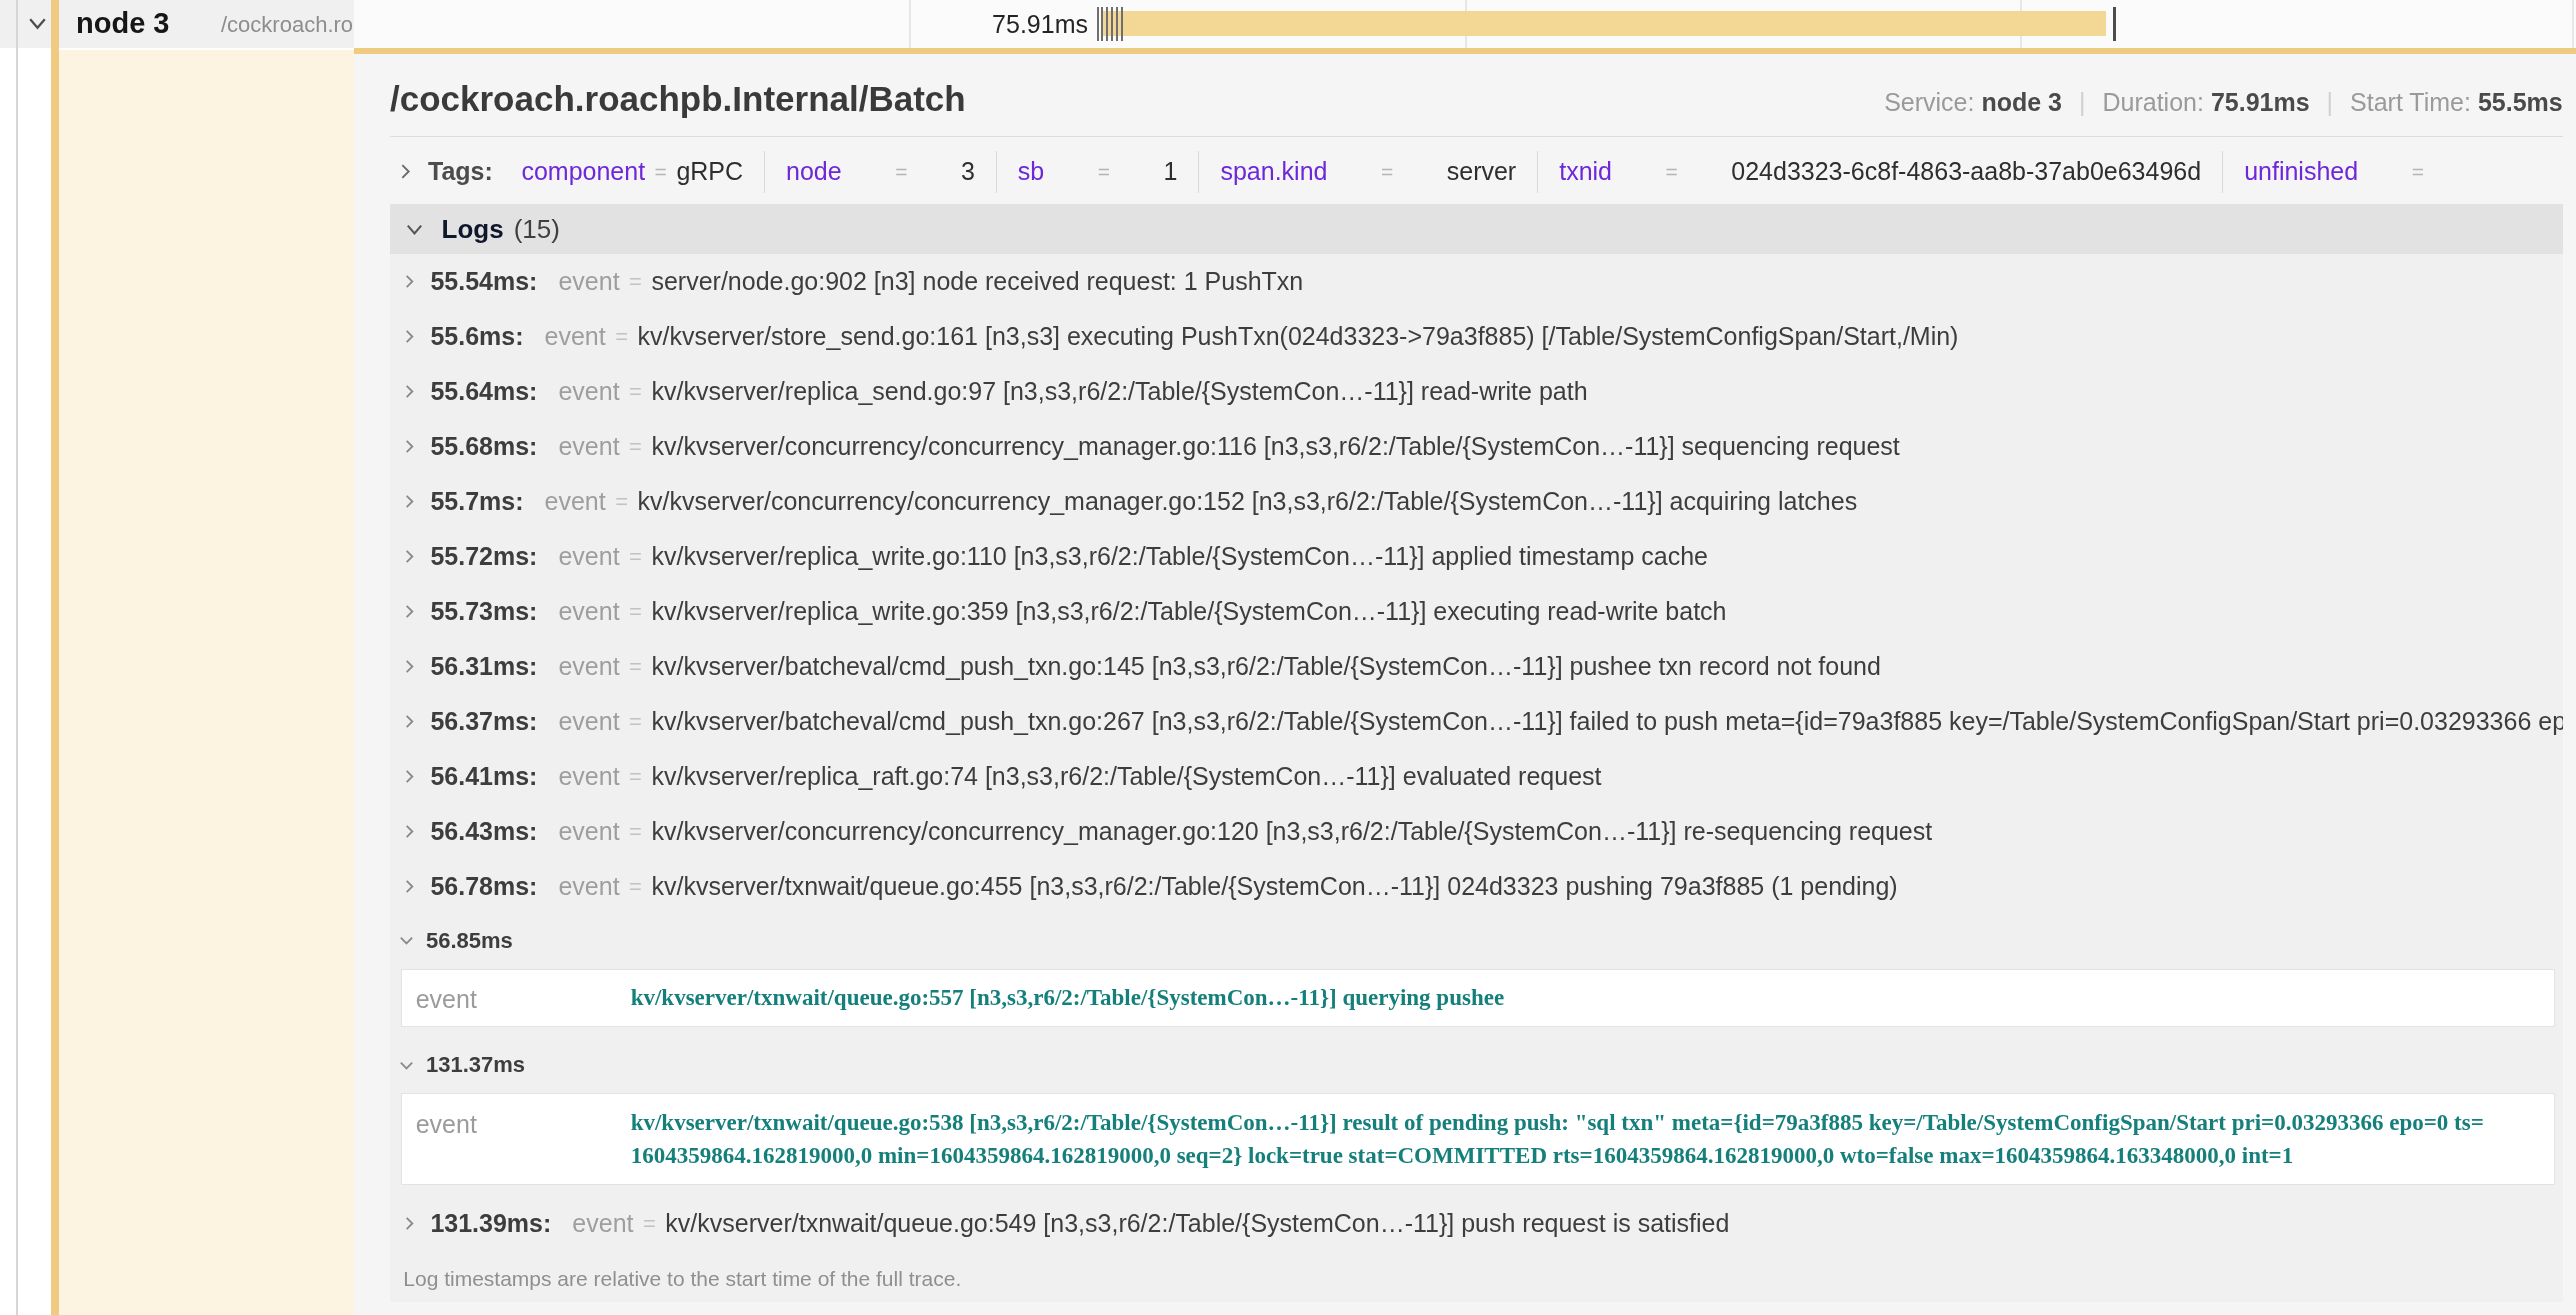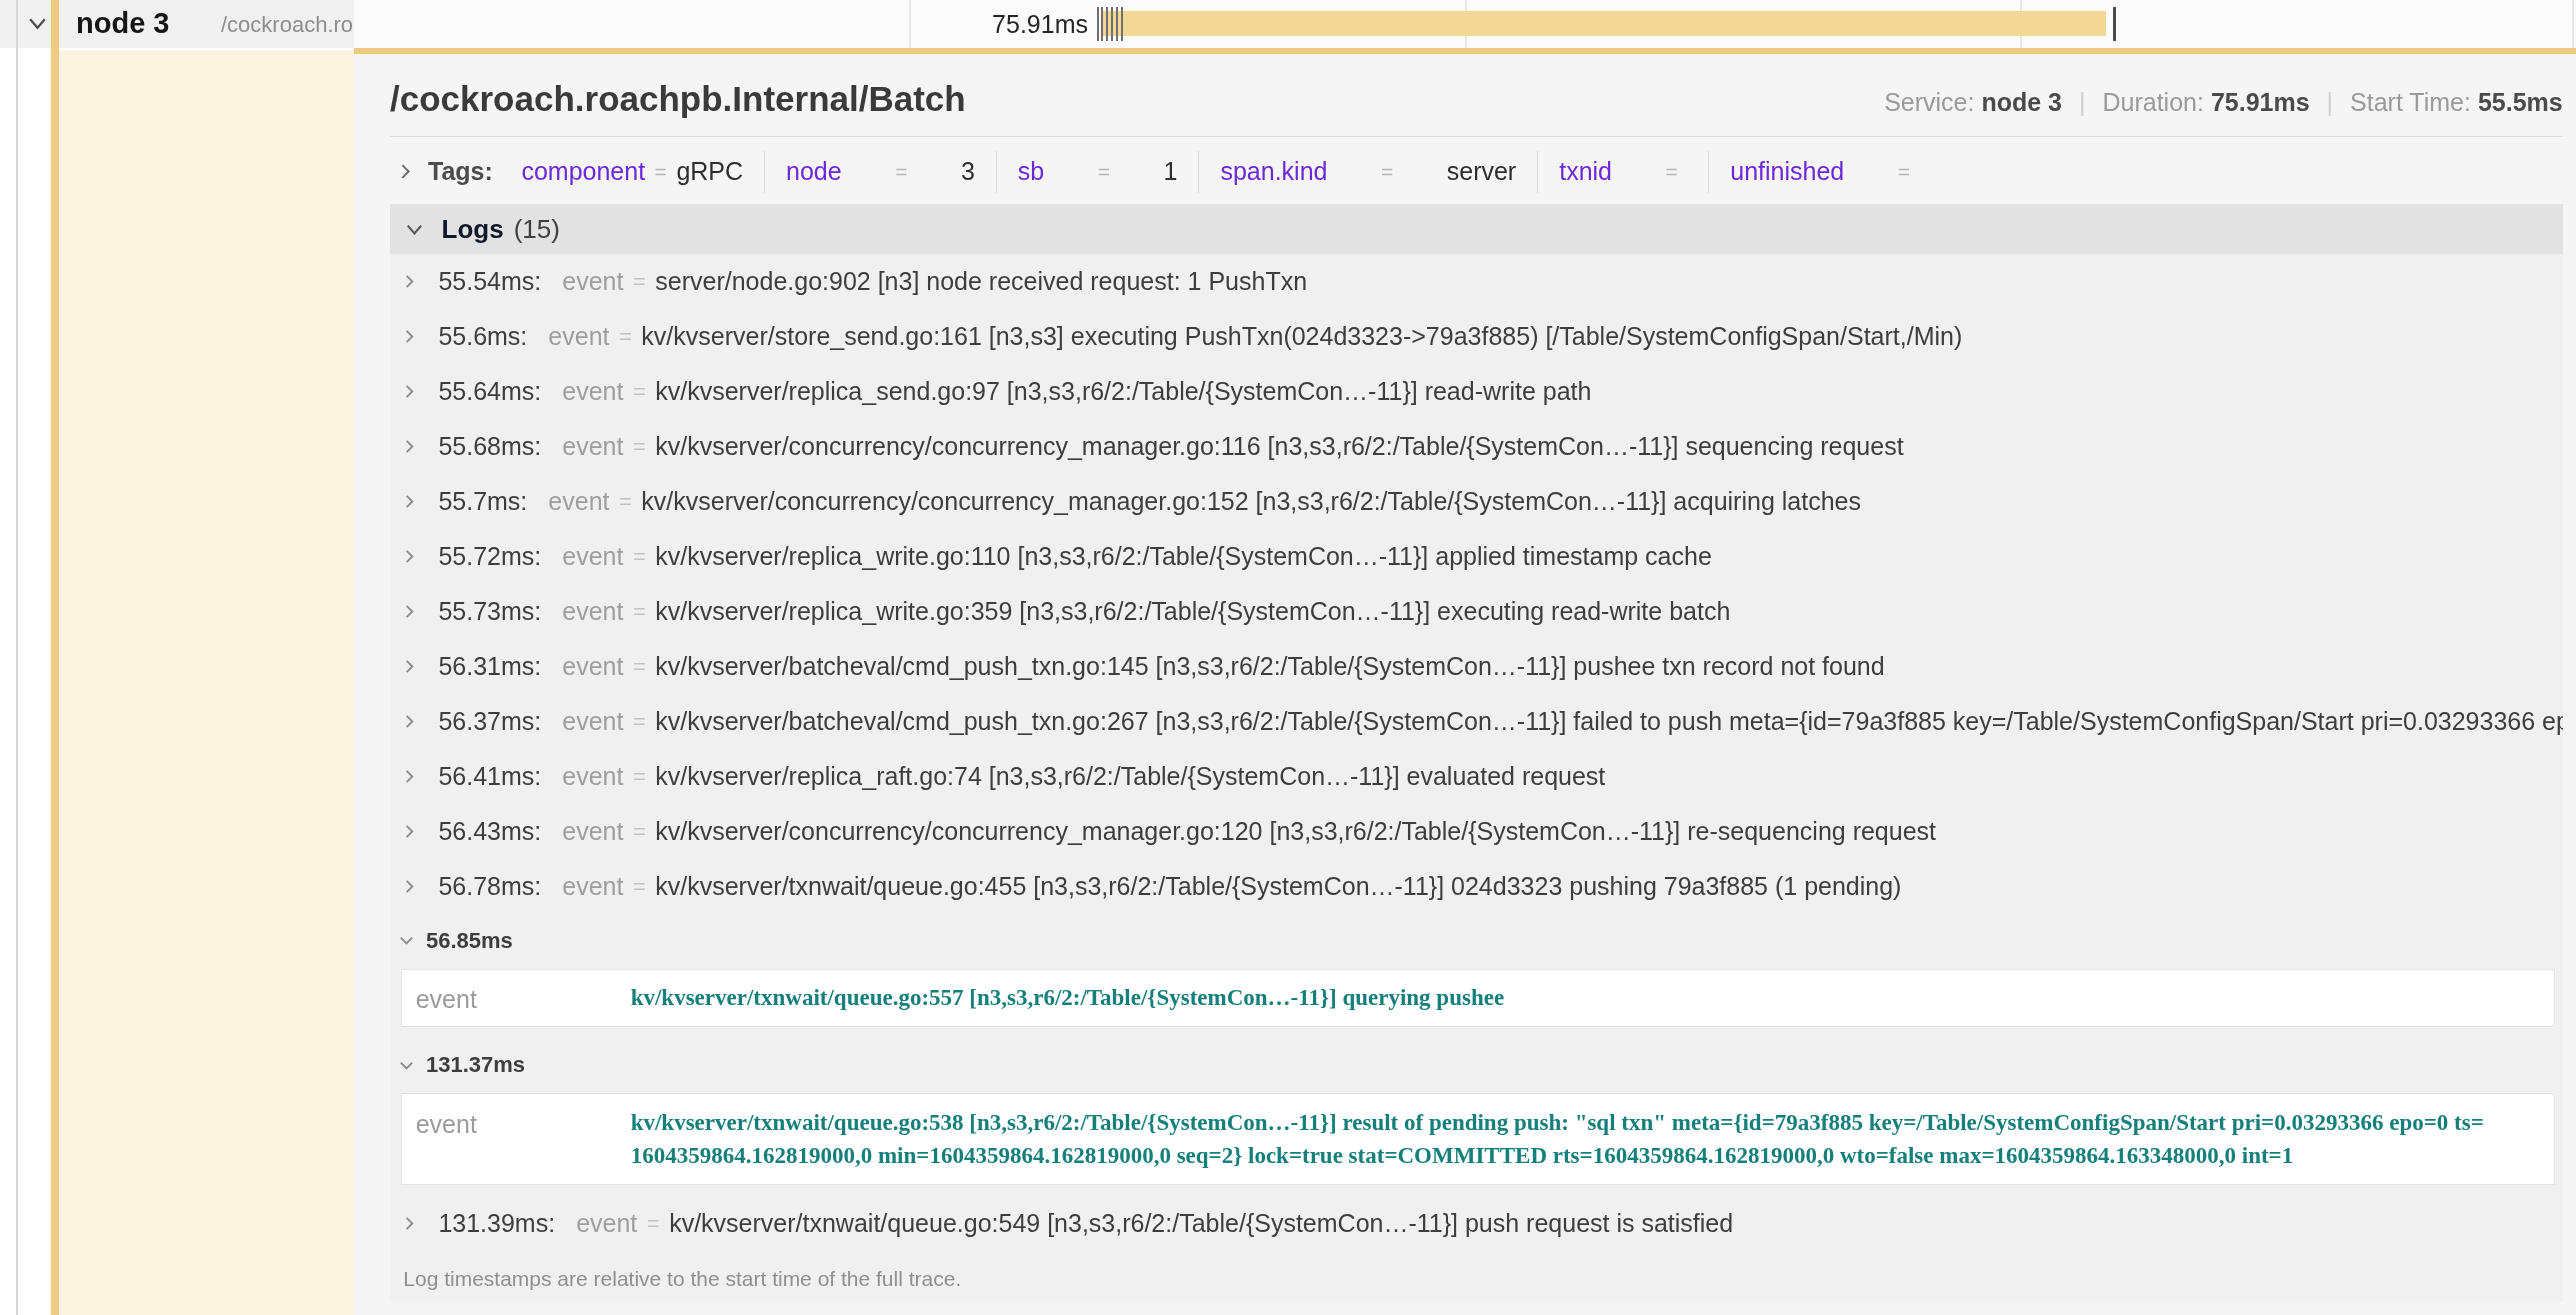--- a/index.html
+++ b/index.html
@@ -50,21 +50,21 @@
   .logs-header{margin-top:7.6px;height:50px;background:#e2e2e2;display:flex;align-items:center;
                padding-left:13.3px;font-size:26px;}
   .logs-chevron{width:23px;height:23px;color:#555555;flex-shrink:0;}
   .logs-title{font-weight:700;color:#0f172a;margin-left:15.3px;}
   .logs-count{color:#3f3f3f;margin-left:10px;}
 
   .logs-list{background:#f0f0f0;}
   .log-row{height:55px;display:flex;align-items:center;padding-left:11.4px;font-size:25px;
            white-space:nowrap;overflow:hidden;}
   .log-chevron{width:17px;height:17px;color:#8a8a8a;flex-shrink:0;}
-  .log-time{font-weight:400;color:#3d3d3d;margin-left:20px;flex-shrink:0;}
+  .log-time{font-weight:700;color:#3d3d3d;margin-left:12px;flex-shrink:0;}
   .log-key{color:#9e9e9e;margin-left:21px;flex-shrink:0;}
   .log-eq{color:#c2c2c2;font-size:22px;margin:0 9.5px;flex-shrink:0;}
   .log-msg{color:#3d3d3d;overflow:hidden;}
 
   .exp-header{height:53px;display:flex;align-items:center;padding-left:7.6px;font-size:22px;}
   .exp-time{font-weight:700;color:#3d3d3d;margin-left:11.4px;}
   .exp-box{background:#ffffff;border:1.9px solid #e3e3e3;margin:1.9px 7.6px 11.4px 11.4px;
            display:flex;padding:11.4px 15.3px 11.4px 13.3px;}
   .exp-label{flex:0 0 215px;color:#9b9b9b;font-size:25px;padding-top:3.8px;}
   .exp-val{font-family:Liberation Serif, serif;font-size:23px;
@@ -145,20 +145,21 @@
           <span class="tv">1</span>
         </span>
       <span class="tag">
           <span class="tk">span.kind</span>
           <span class="teq">=</span>
           <span class="tv">server</span>
         </span>
       <span class="tag">
           <span class="tk">txnid</span>
           <span class="teq">=</span>
+          <span class="tv">024d3323-6c8f-4863-aa8b-37ab0e63496d</span>
         </span>
       <span class="tag">
           <span class="tk">unfinished</span>
           <span class="teq">=</span>
           <span class="tv"></span>
         </span>
     </div>
 
     <div class="logs-header">
       <span class="logs-chevron">

